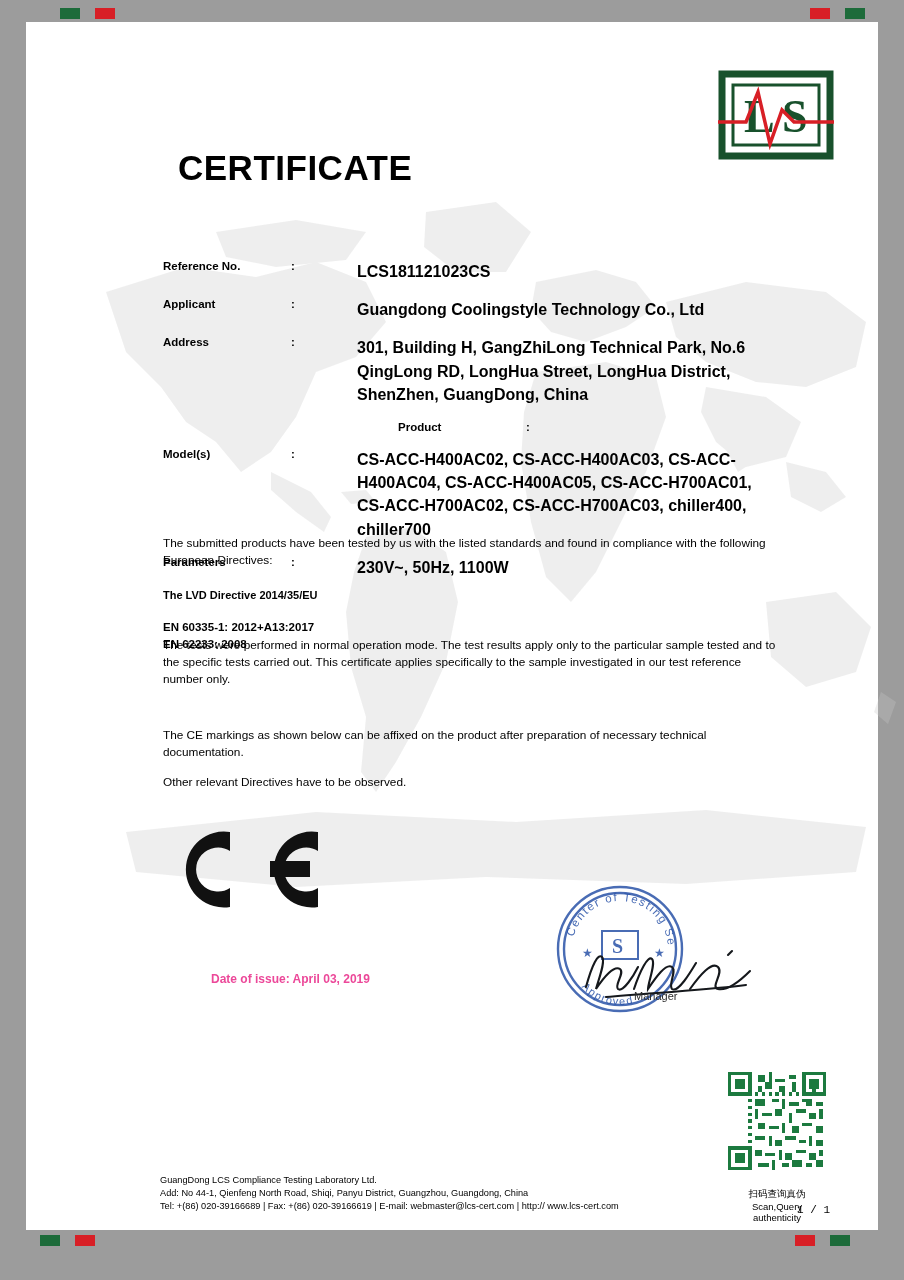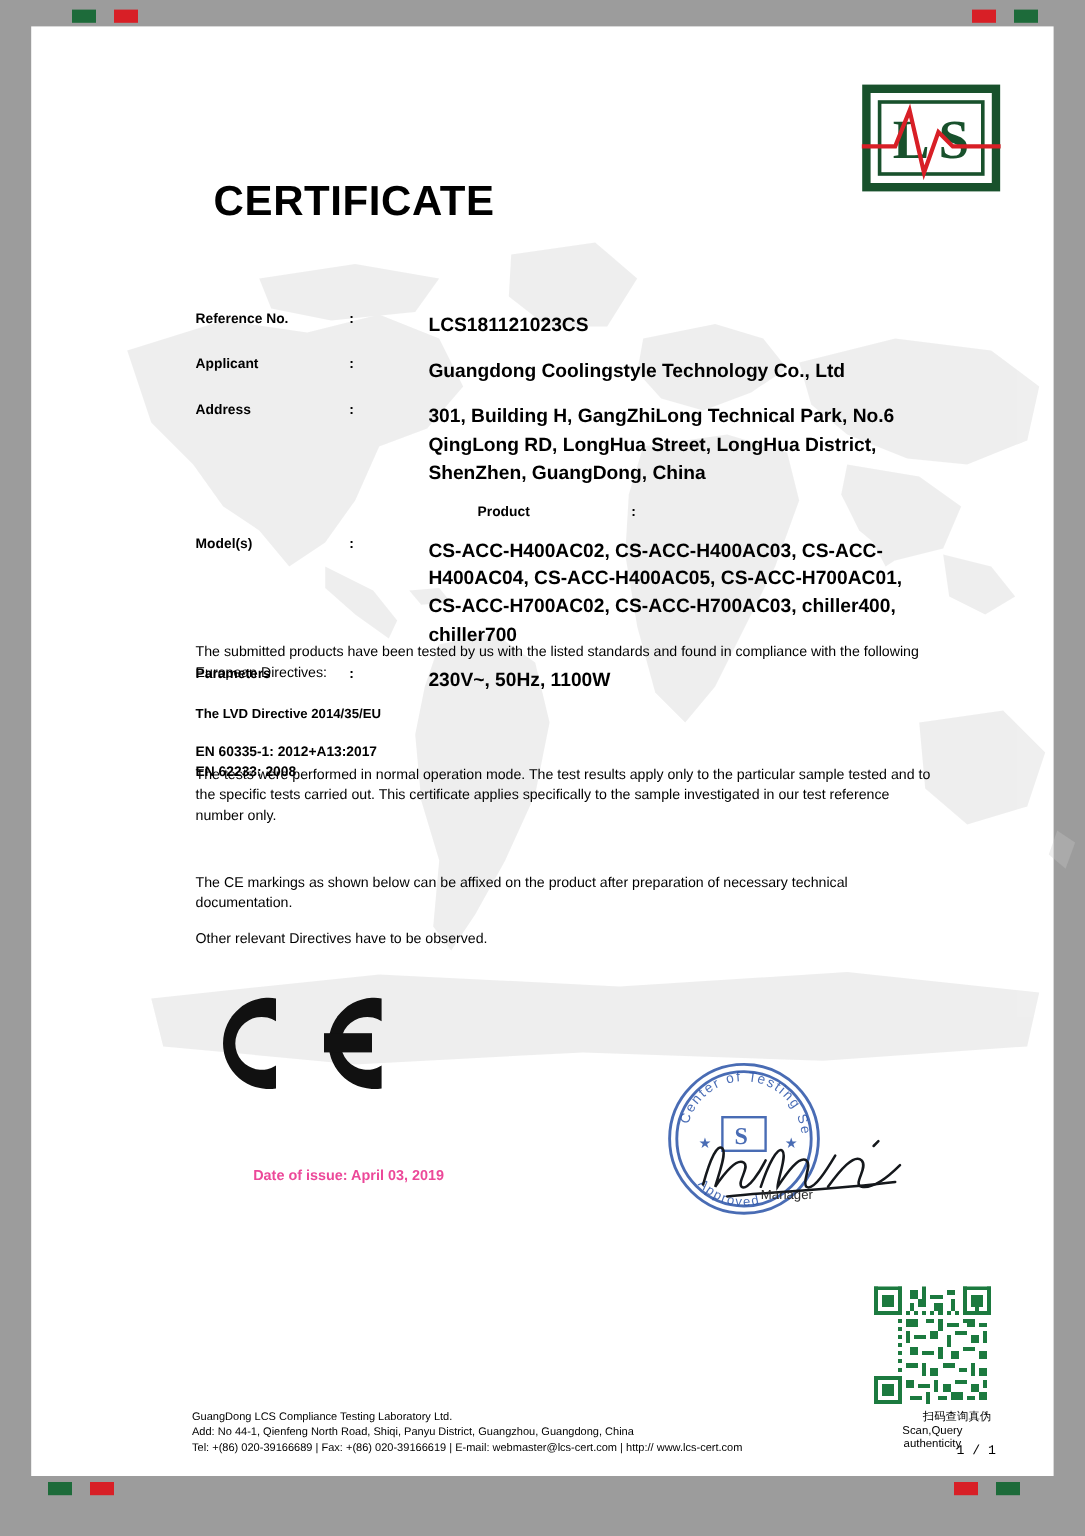--- a/index.html
+++ b/index.html
@@ -187,22 +187,21 @@
     text-align: center;
   }
   .qr {
     width: 98px;
     height: 98px;
     display: block;
   }
   .qr-cn {
     font-size: 9.5px;
     color: #000;
-    margin-top: 4px;
-    text-align: right;
+    margin-top: 18px;
   }
   .qr-en {
     font-size: 9.5px;
     color: #000;
   }
   .page-num {
     position: absolute;
     right: 48px;
     top: 1182px;
     font-size: 11px;

